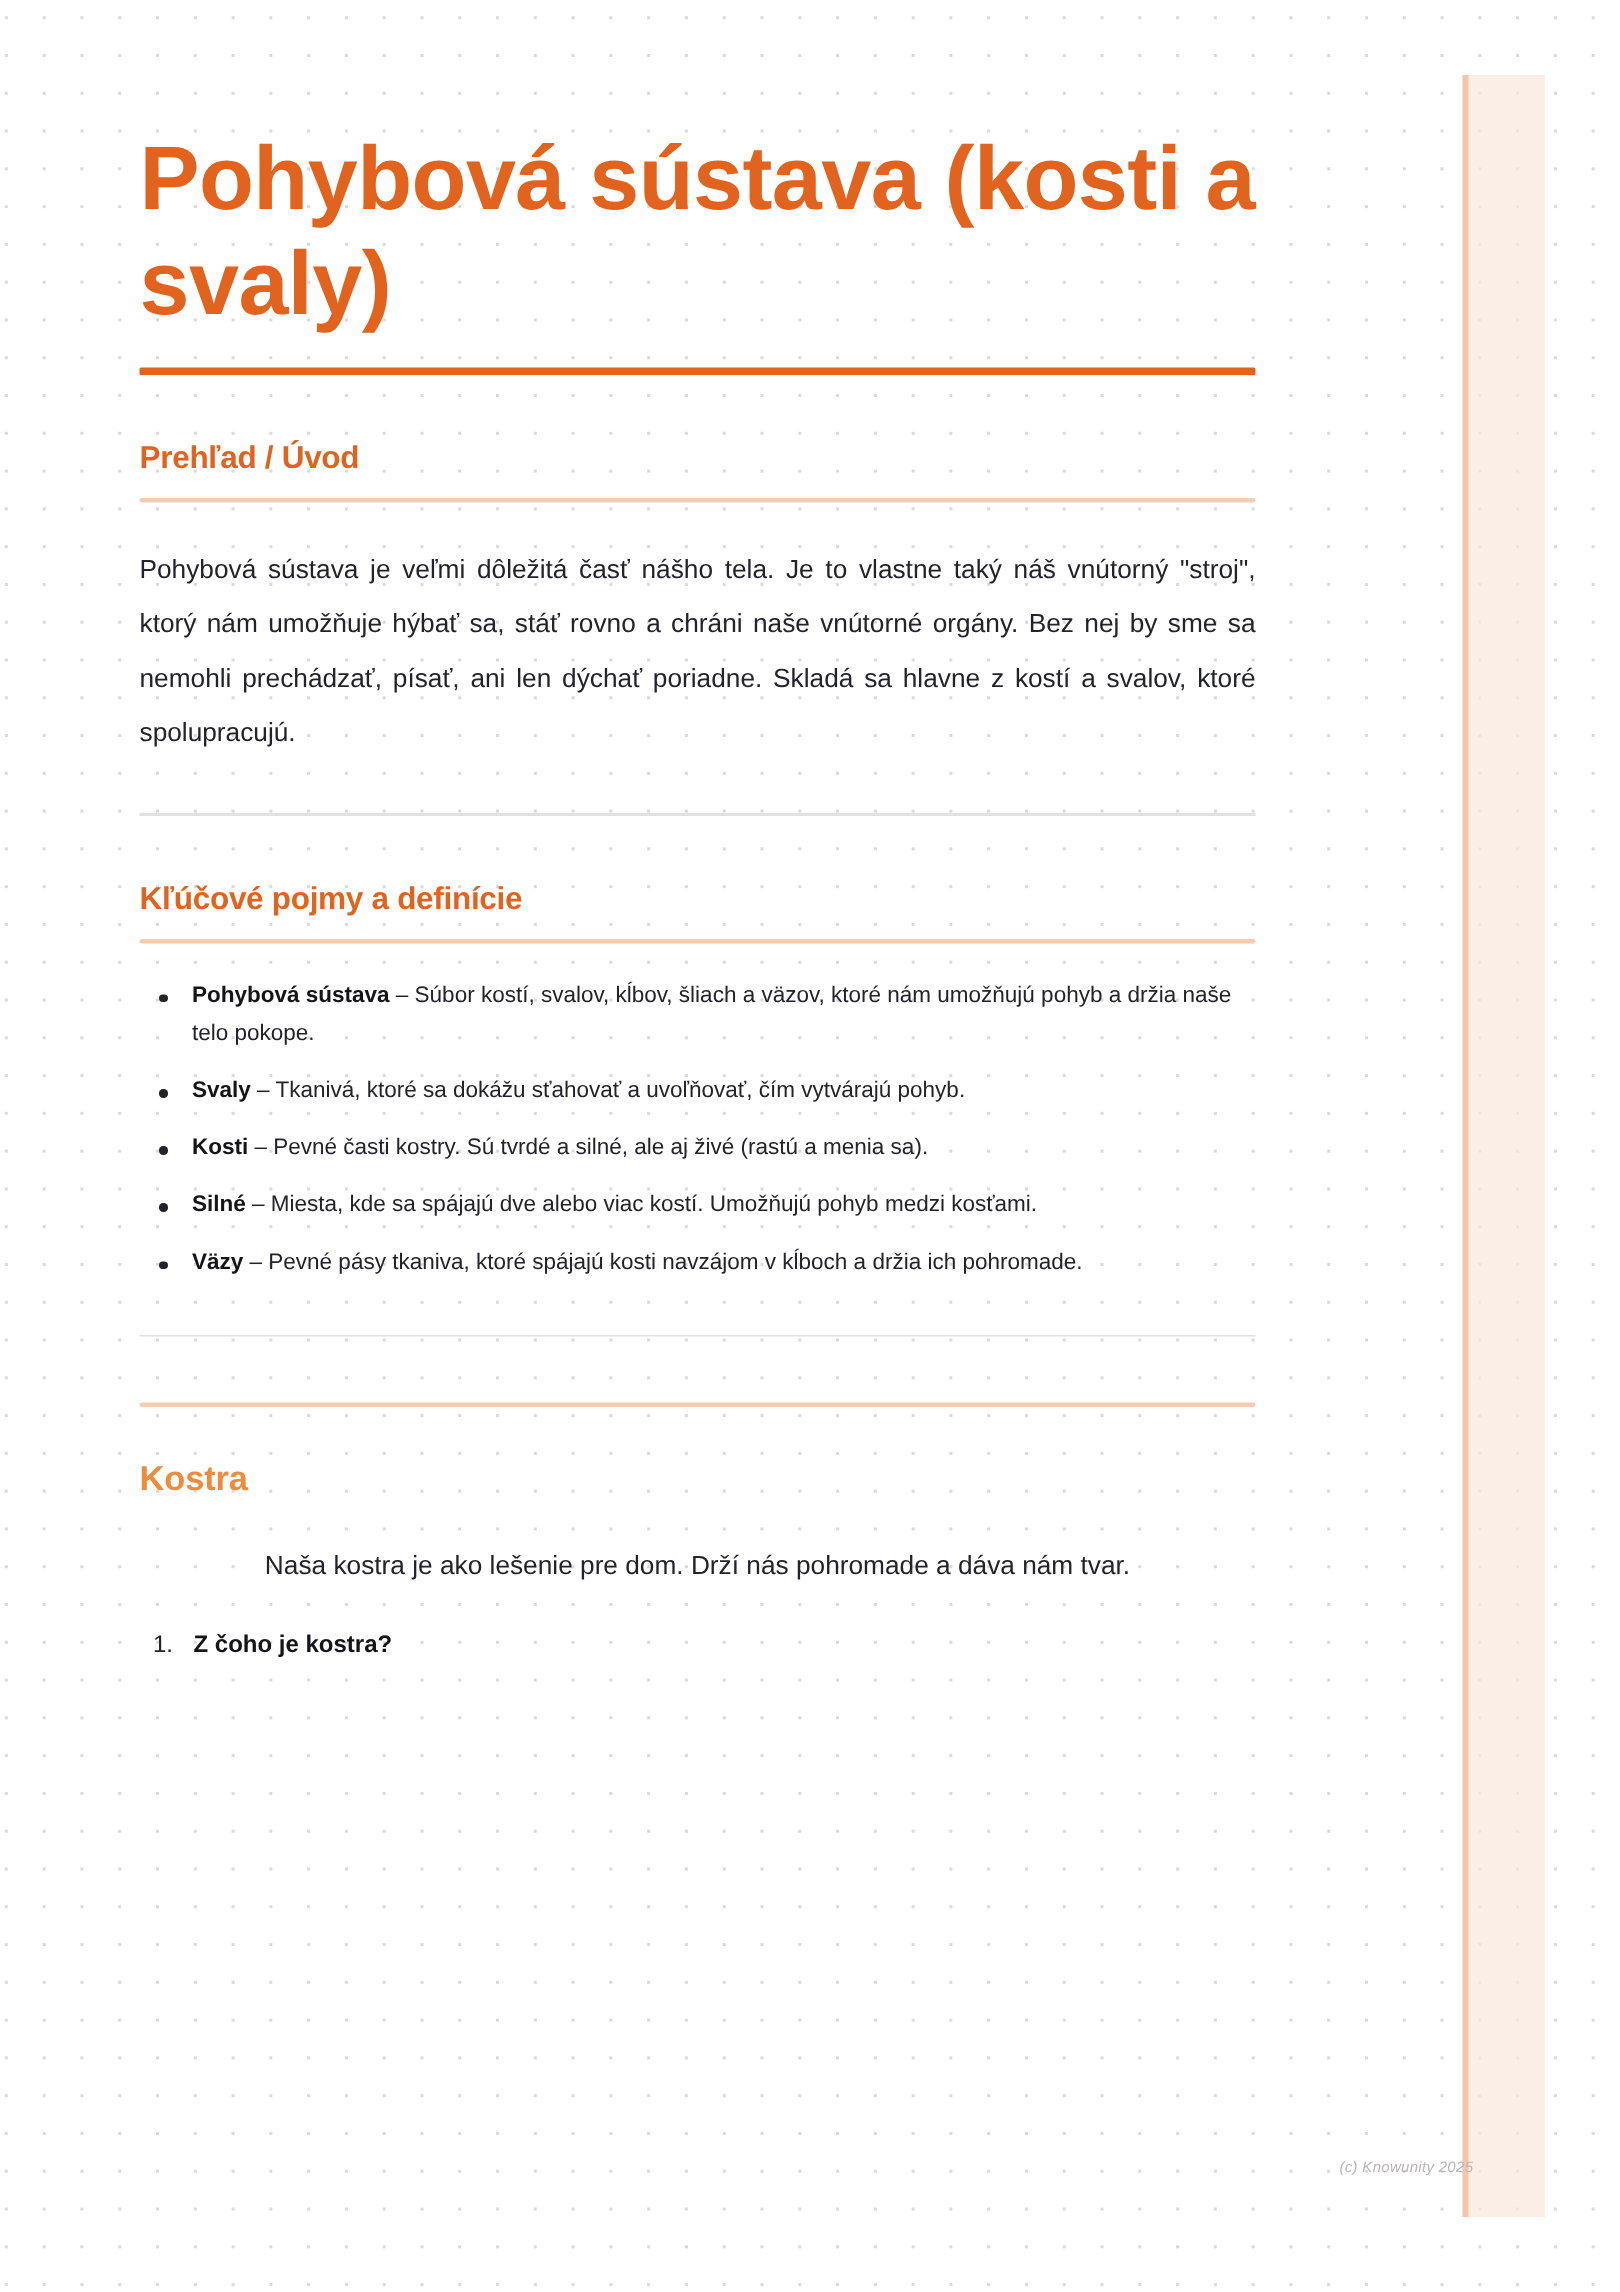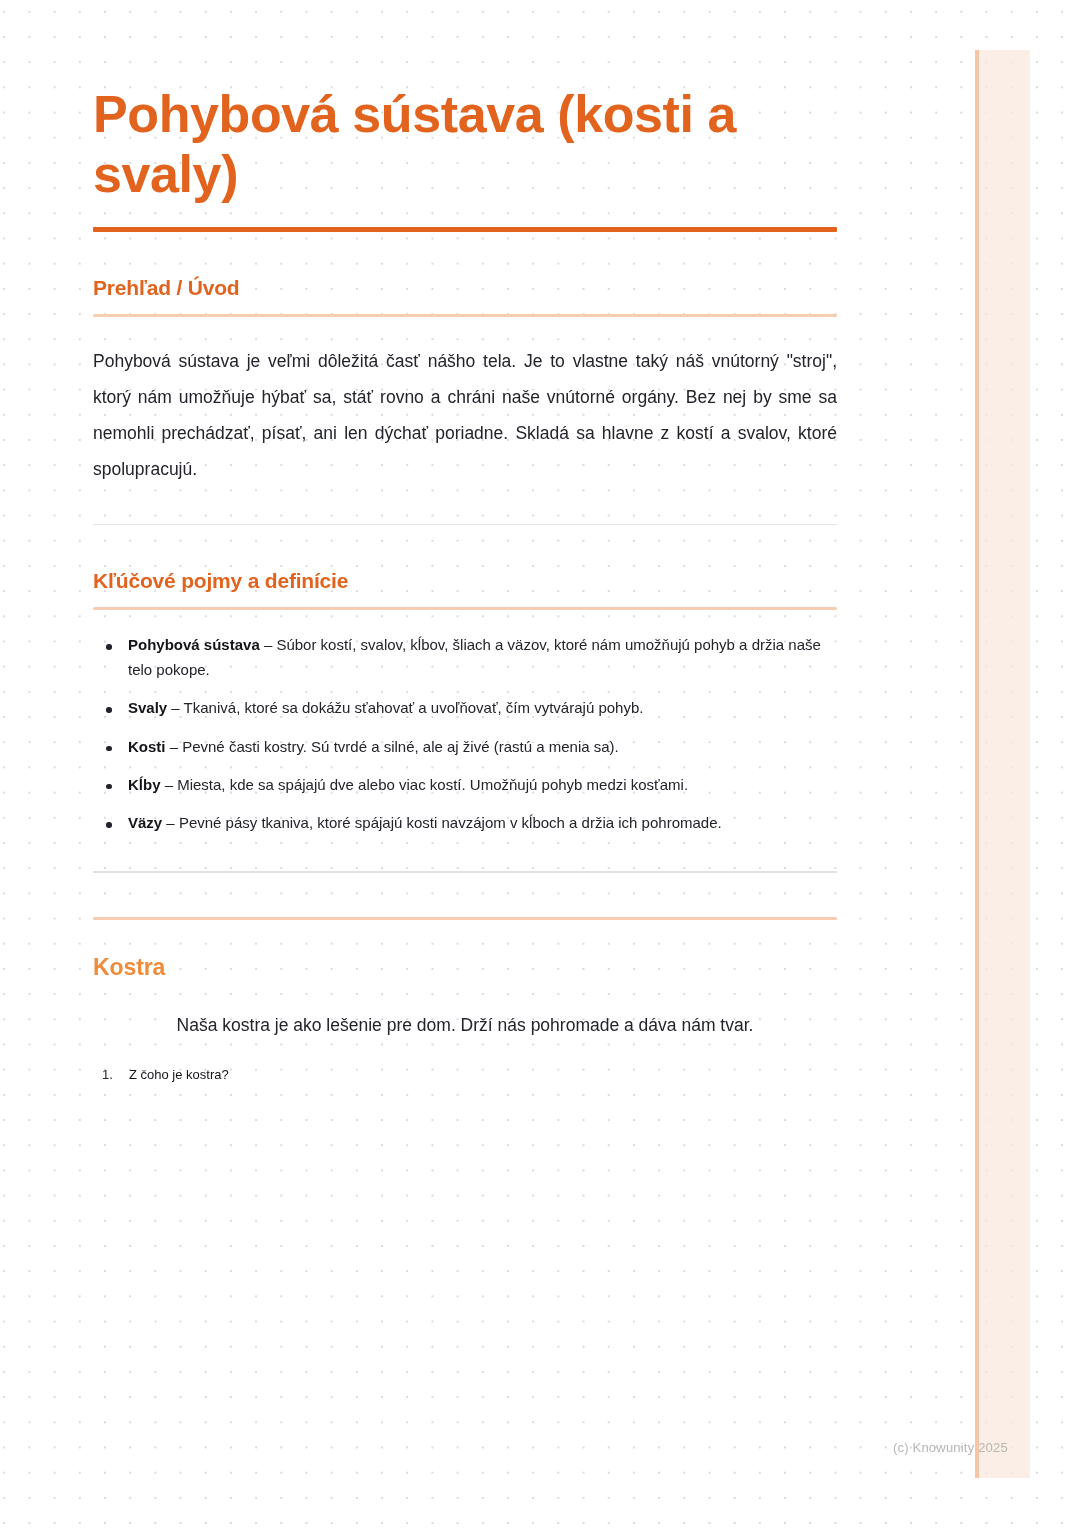--- a/index.html
+++ b/index.html
@@ -43,21 +43,21 @@
   .content {
     position: absolute;
     left: 93px;
     top: 0;
     width: 744px;
   }
 
   .doc-title {
     margin: 0;
     padding-top: 84px;
-    font-size: 52px;
+    font-size: 60px;
     line-height: 1.16;
     font-weight: bold;
     color: #E2631E;
     letter-spacing: -0.4px;
   }
 
   .title-rule {
     margin-top: 22px;
     height: 5px;
     width: 100%;
@@ -148,43 +148,44 @@
   .ordered-list {
     margin: 22px 0 0 0;
     padding-left: 36px;
     list-style: none;
     counter-reset: q;
   }
 
   .ordered-list li {
     counter-increment: q;
     position: relative;
-    font-size: 13px;
+    font-size: 16px;
     line-height: 1.6;
     color: #141419;
-    font-weight: normal;
+    font-weight: bold;
   }
 
   .ordered-list li::before {
     content: counter(q) ".";
     position: absolute;
     left: -27px;
     font-weight: normal;
     color: #23232b;
   }
 
   
   .watermark {
     position: absolute;
     left: 893px;
     top: 1440px;
-    font-size: 13px;
+    font-size: 10px;
     color: #b9b6b4;
     letter-spacing: 0.2px;
     white-space: nowrap;
+    font-style: italic;
   }
 </style>
 </head>
 <body>
 
 <div class="paper"></div>
 <div class="side-strip"></div>
 
 <div class="content">
 
@@ -200,21 +201,21 @@
   <div class="divider"></div>
 
   <div class="section">
     <h2 class="section-heading">Kľúčové pojmy a definície</h2>
     <div class="heading-rule"></div>
 
     <ul class="term-list" id="term-list">
         <li><span class="term-name">Pohybová sústava</span><span> – Súbor kostí, svalov, kĺbov, šliach a väzov, ktoré nám umožňujú pohyb a držia naše telo pokope.</span></li>
         <li><span class="term-name">Svaly</span><span> – Tkanivá, ktoré sa dokážu sťahovať a uvoľňovať, čím vytvárajú pohyb.</span></li>
         <li><span class="term-name">Kosti</span><span> – Pevné časti kostry. Sú tvrdé a silné, ale aj živé (rastú a menia sa).</span></li>
-        <li><span class="term-name">Kĺby</span><span> – Miesta, kde sa spájajú dve alebo viac kostí. Umožňujú pohyb medzi kosťami.</span></li>
+        <li><span class="term-name">Silné</span><span> – Miesta, kde sa spájajú dve alebo viac kostí. Umožňujú pohyb medzi kosťami.</span></li>
         <li><span class="term-name">Väzy</span><span> – Pevné pásy tkaniva, ktoré spájajú kosti navzájom v kĺboch a držia ich pohromade.</span></li>
       </ul>
   </div>
 
   <div class="divider"></div>
 
   <div class="section">
     <div class="heading-rule"></div>
 
     <h3 class="sub-heading">Kostra</h3>

